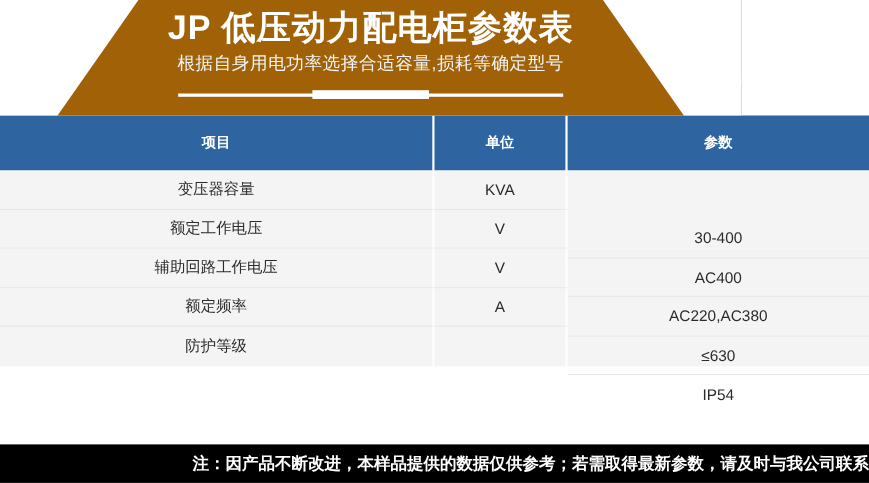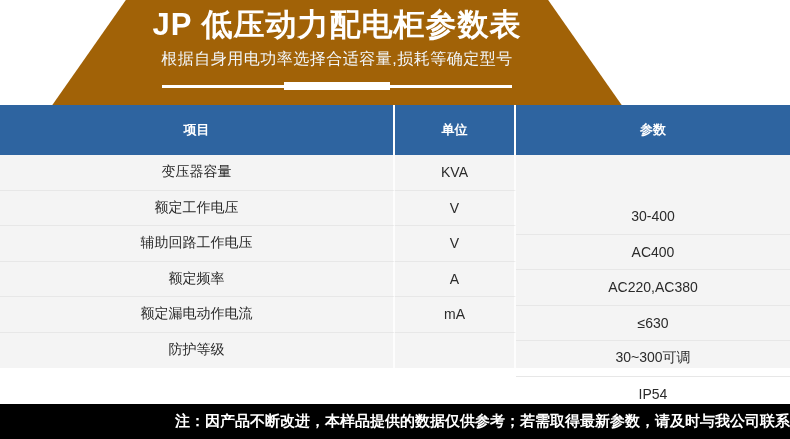--- a/index.html
+++ b/index.html
@@ -145,25 +145,20 @@
       <div class="cell c-param">AC220,AC380</div>
     </div>
 
 
     <div class="row trow">
       <div class="cell c-item">额定频率</div>
       <div class="cell c-unit">A</div>
       <div class="cell c-param">≤630</div>
     </div>
 
-    <div class="row trow">
-      <div class="cell c-item">额定漏电动作电流</div>
-      <div class="cell c-unit">mA</div>
-      <div class="cell c-param">30~300可调</div>
-    </div>
 
     <div class="row trow">
       <div class="cell c-item">防护等级</div>
       <div class="cell c-unit"></div>
       <div class="cell c-param">IP54</div>
     </div>
 
   </div>
 
   <div class="footer">

